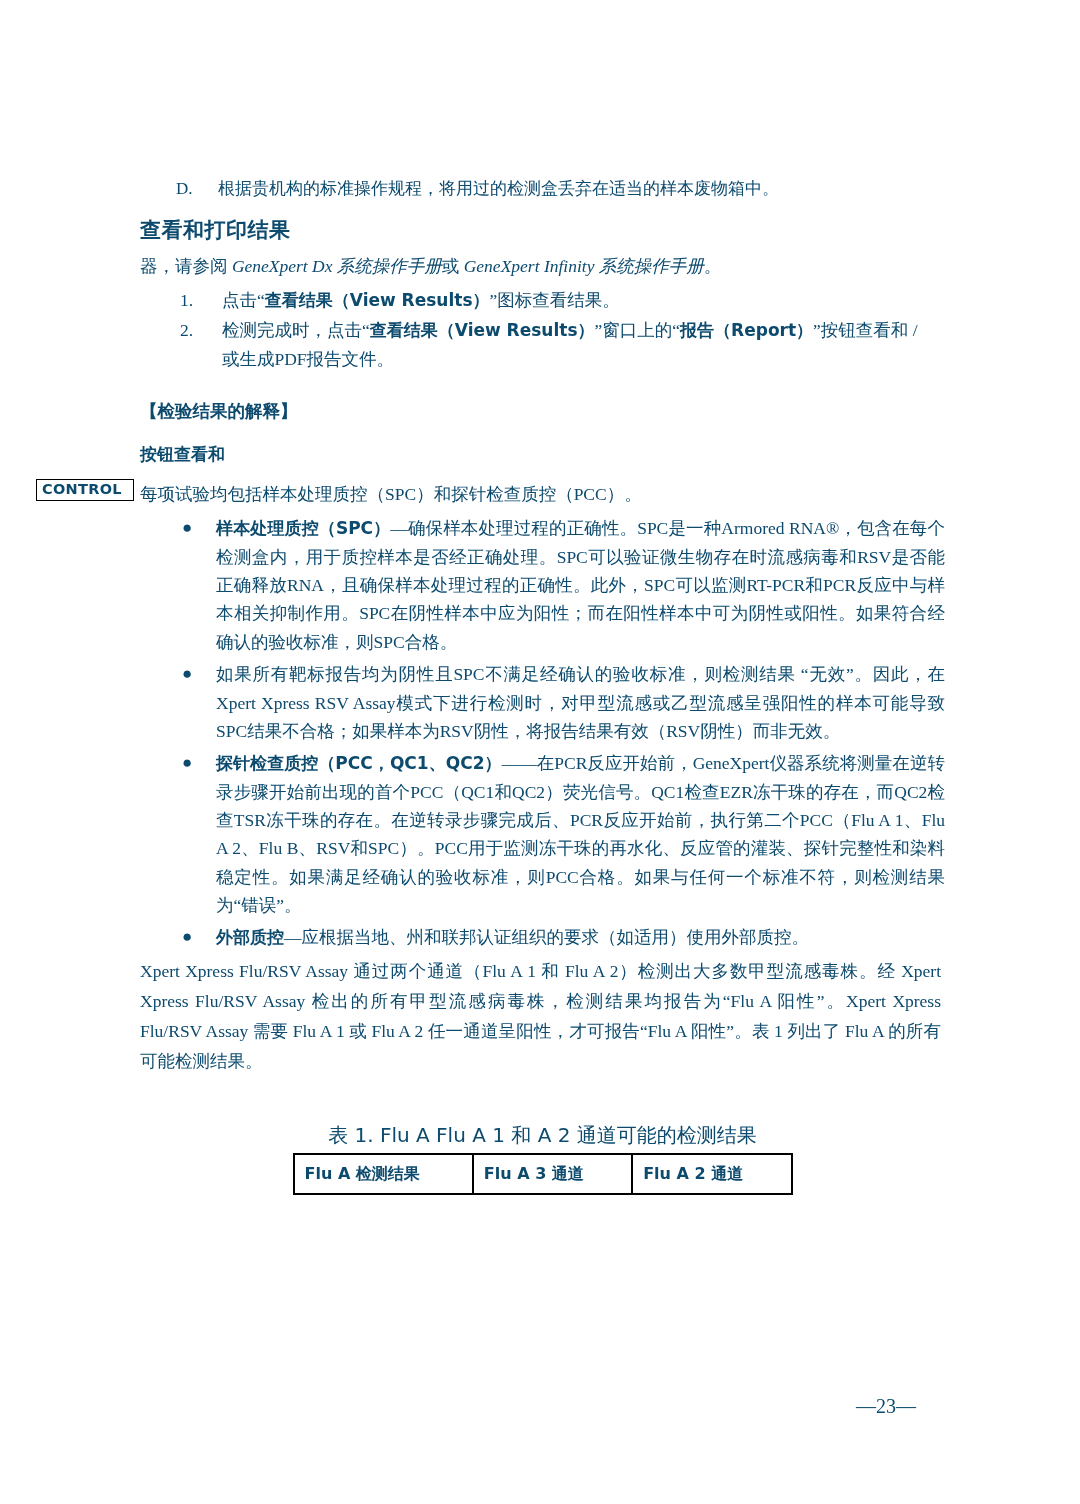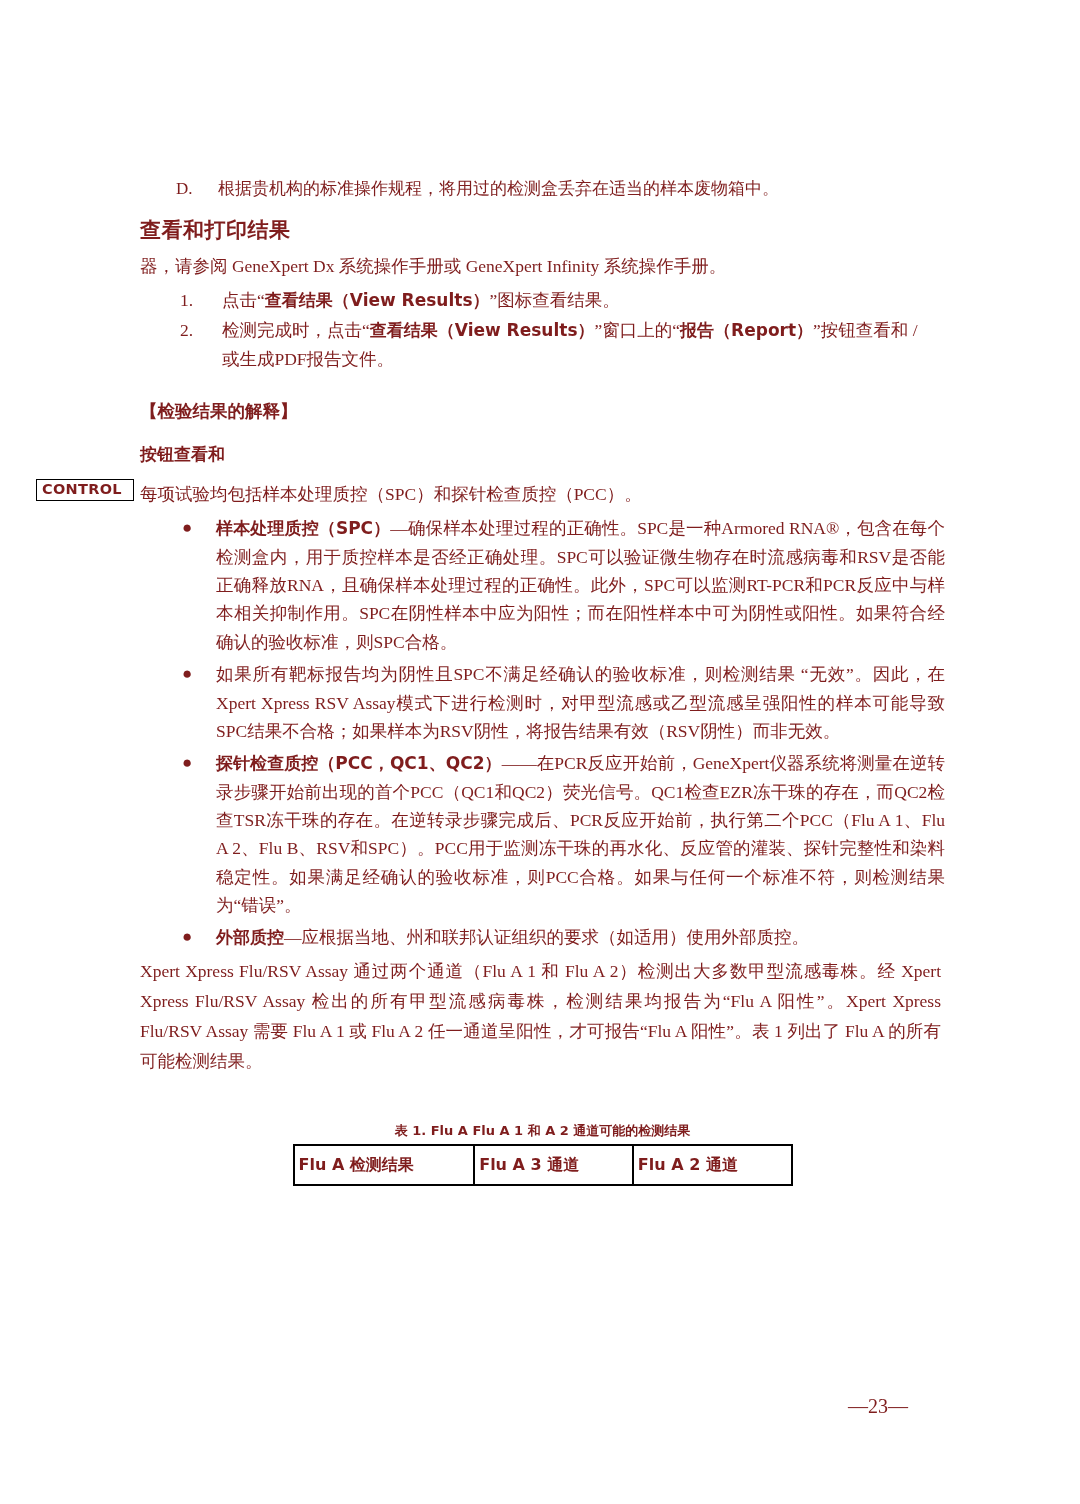--- a/index.html
+++ b/index.html
@@ -6,21 +6,21 @@
     margin: 0;
     padding: 0;
     background: #ffffff;
   }
   .page {
     position: relative;
     width: 1036px;
     height: 1504px;
     background: #ffffff;
     font-family: "Liberation Serif", serif;
-    color: #7f1d1d;
+    color: #0c4a6e;
     box-sizing: border-box;
   }
   .content {
     position: absolute;
     left: 140px;
     top: 176px;
     width: 805px;
   }
   .item-d {
     font-size: 17px;
@@ -41,20 +41,21 @@
     margin: 10px 0 8px 0;
     letter-spacing: 0.5px;
   }
   p.body-text {
     font-size: 17.5px;
     line-height: 1.62;
     margin: 0 0 6px 0;
     text-align: justify;
   }
   .italic-serif {
+    font-style: italic;
   }
   ol.steps {
     list-style: none;
     margin: 4px 0 10px 0;
     padding: 0;
   }
   ol.steps li {
     font-size: 17.5px;
     line-height: 1.62;
     padding-left: 82px;
@@ -132,41 +133,41 @@
     line-height: 1.72;
     margin: 0 4px 6px 0;
     text-align: justify;
   }
   .table-wrap {
     margin-top: 46px;
     text-align: center;
   }
   .table-caption {
     font-family: "DejaVu Sans", sans-serif;
-    font-size: 13px;
-    font-weight: bold;
+    font-size: 20px;
+    font-weight: normal;
     margin-bottom: 4px;
   }
   table.result-table {
     border-collapse: collapse;
     margin: 0 auto;
     width: 500px;
   }
   table.result-table th {
     border: 2px solid #000;
     font-family: "DejaVu Sans", sans-serif;
     font-size: 16px;
     font-weight: bold;
     text-align: left;
-    padding: 8px 4px;
+    padding: 8px 10px;
     height: 22px;
   }
   .pn-inner {
     position: absolute;
-    right: 128px;
+    right: 120px;
     bottom: 86px;
     font-size: 20px;
     text-align: center;
   }
 </style>
 </head>
 <body>
 
 <div class="page">
   <div class="content">

